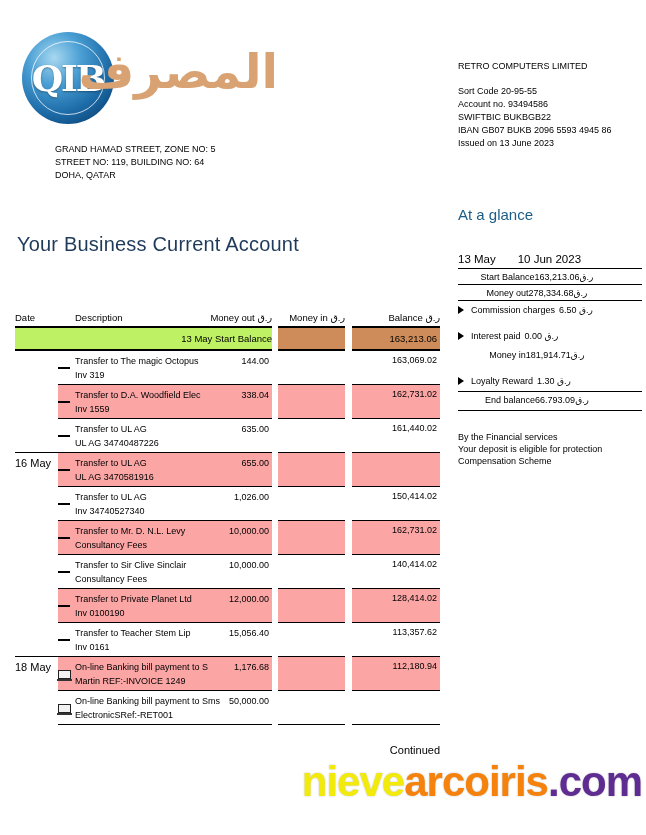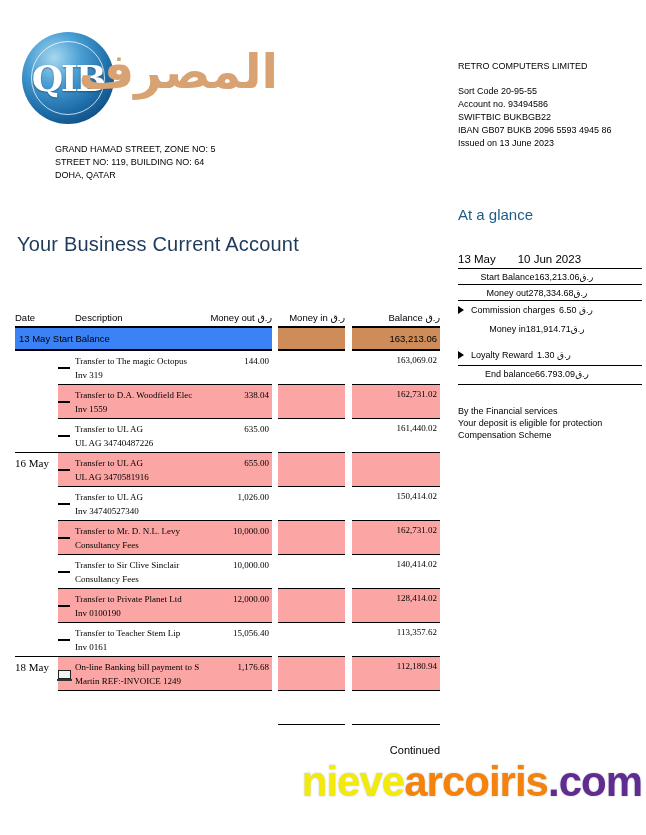--- a/index.html
+++ b/index.html
@@ -44,26 +44,26 @@
   .glance-note{margin-top:20px;font-size:9px;line-height:12px;}
   
   .stmt{position:absolute;left:15px;top:300px;width:425px;font-size:9px;margin-top:12px;}
   .t-grid{display:grid;grid-template-columns:43px 214px 6px 67px 7px 88px;}
   .t-head > div{padding-bottom:3px;font-size:9.5px;}
   .h-date{grid-column:1;border-bottom:2px solid #000;}
   .h-desc{grid-column:2;border-bottom:2px solid #000;display:flex;justify-content:space-between;padding-left:17px;}
   .h-in{grid-column:4;border-bottom:2px solid #000;text-align:right;}
   .h-bal{grid-column:6;border-bottom:2px solid #000;text-align:right;}
   .start-row .c-startspan{
-    grid-column:1/3;background:#3b82f6;border-bottom:2px solid #000;
-    padding:5px 0 5px 4px;font-size:9.5px;
+    grid-column:1/3;background:#bef264;border-bottom:2px solid #000;
+    padding:5px 0 5px 4px;font-size:9.5px;text-align:right;
   }
   .start-row .c-in{grid-column:4;background:#cd8c59;border-bottom:2px solid #000;}
   .start-row .c-bal{grid-column:6;background:#cd8c59;border-bottom:2px solid #000;text-align:right;padding:5px 3px 5px 0;font-size:9.5px;}
-  .t-row{display:grid;grid-template-columns:43px 214px 6px 67px 7px 88px;min-height:34px;font-family:Liberation Serif, serif;}
+  .t-row{display:grid;grid-template-columns:43px 214px 6px 67px 7px 88px;min-height:34px;}
   .t-row .c-date{grid-column:1;font-size:11px;padding-top:4px;}
   .t-row .c-desc{grid-column:2;border-bottom:1px solid #000;display:flex;align-items:center;padding:4px 0 3px 0;}
   .t-row .c-in{grid-column:4;border-bottom:1px solid #000;}
   .t-row .c-bal{grid-column:6;border-bottom:1px solid #000;text-align:right;padding:4px 3px 0 0;}
   .t-row.hl .c-desc,.t-row.hl .c-in,.t-row.hl .c-bal{background:#fca5a5;}
   .t-row.group-start .c-date{border-top:1px solid #000;margin-top:-1px;}
   .row-icon-slot{width:17px;flex:0 0 17px;display:flex;align-items:center;}
   .dash{width:12px;height:2px;background:#000;display:inline-block;}
   .laptop{width:11px;height:7px;border:1px solid #222;background:#f2f2f2;display:inline-block;position:relative;}
   .laptop::after{content:"";position:absolute;left:-2px;right:-2px;bottom:-3px;height:2px;background:#333;}
@@ -122,20 +122,25 @@
     </div>
     <div class="g-row lined">
       <span>Money out</span>
       <span class="g-val">ر.ق278,334.68</span>
     </div>
     <div class="g-inline">
       <span class="arrow-icon"></span>
       <span>Commission charges</span>
       <span>ر.ق 6.50</span>
     </div>
+    <div class="g-inline sp">
+      <span class="arrow-icon"></span>
+      <span>Interest paid</span>
+      <span>ر.ق 0.00</span>
+    </div>
     <div class="g-row" style="margin-top:4px;">
       <span>Money in</span>
       <span class="g-val">ر.ق181,914.71</span>
     </div>
     <div class="g-inline sp" style="border-bottom:1px solid #000;padding-bottom:5px;">
       <span class="arrow-icon"></span>
       <span>Loyalty Reward</span>
       <span>ر.ق 1.30</span>
     </div>
     <div class="g-row endline">
@@ -330,20 +335,32 @@
                 <span>1,176.68</span>
               </div>
               <div class="l2">Martin REF:-INVOICE 1249</div>
             </div>
           </div>
           <div class="c-in"></div>
           <div class="c-bal">112,180.94</div>
         </div>
         <div class="t-row">
           <div class="c-date"></div>
+          <div class="c-desc">
+            <span class="row-icon-slot">
+              <span class="row-icon laptop"></span>
+            </span>
+            <div class="desc-lines">
+              <div class="l1">
+                <span>On-line Banking bill payment to Sms</span>
+                <span>50,000.00</span>
+              </div>
+              <div class="l2">ElectronicSRef:-RET001</div>
+            </div>
+          </div>
           <div class="c-in"></div>
           <div class="c-bal"></div>
         </div>
       </div>
   </div>
   <div class="continued">Continued</div>
 
   <div class="watermark">
     <span class="wm-1">nieve</span><span class="wm-2">arcoiris</span><span class="wm-3">.com</span>
   </div>

